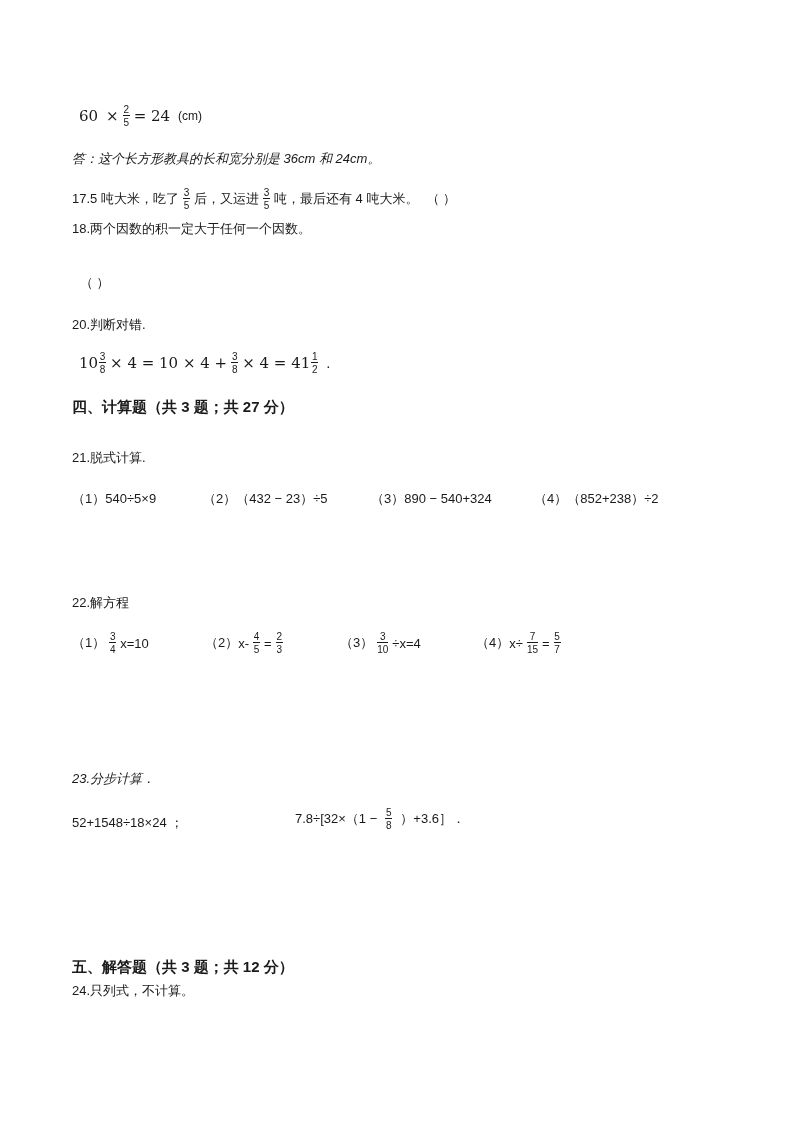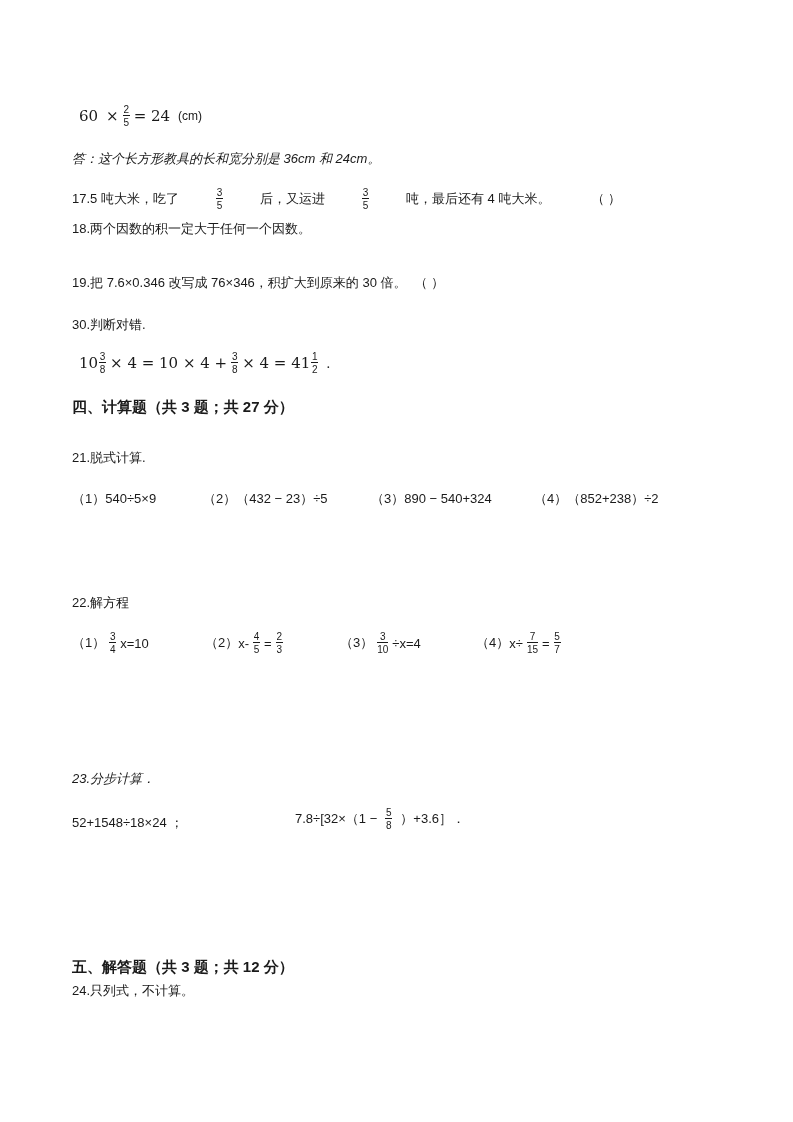--- a/index.html
+++ b/index.html
@@ -24,43 +24,42 @@
   <span class="frac">
     <span class="num">2</span>
     <span class="den">5</span>
   </span>
   <span>= 24</span>
   <span style="margin-left:8px; font-family:'Liberation Sans',sans-serif; font-size:12px;">(cm)</span>
 </div>
 
 <div class="abs" style="left:72px; top:150px;font-style:italic;">答：这个长方形教具的长和宽分别是 36cm 和 24cm。</div>
 
-<div class="abs line" style="left:72px; top:187px;gap:33px;">
+<div class="abs line" style="left:72px; top:187px;">
   <span>17.5  吨大米，吃了</span>
   <span class="frac">
     <span class="num">3</span>
     <span class="den">5</span>
   </span>
   <span>后，又运进</span>
   <span class="frac">
     <span class="num">3</span>
     <span class="den">5</span>
   </span>
   <span>吨，最后还有 4  吨大米。</span>
   <span style="margin-left:8px;">（    ）</span>
 </div>
 
 <div class="abs" style="left:72px; top:220px;text-align:center;">18.两个因数的积一定大于任何一个因数。</div>
 
 <div class="abs line" style="left:72px; top:274px;">
-  <span>19.把 7.6×0.346 改写成 76×346，积扩大到原来的 30 倍。</span>
   <span style="margin-left:8px;">（   ）</span>
 </div>
 
-<div class="abs" style="left:72px; top:316px;">30.判断对错.</div>
+<div class="abs" style="left:72px; top:316px;">20.判断对错.</div>
 <div class="abs line math" style="left:79px; top:351px;">
   <span>10</span>
   <span class="frac" style="margin-left:1px;">
     <span class="num">3</span>
     <span class="den">8</span>
   </span>
   <span>× 4 = 10  × 4 +</span>
   <span class="frac">
     <span class="num">3</span>
     <span class="den">8</span>

